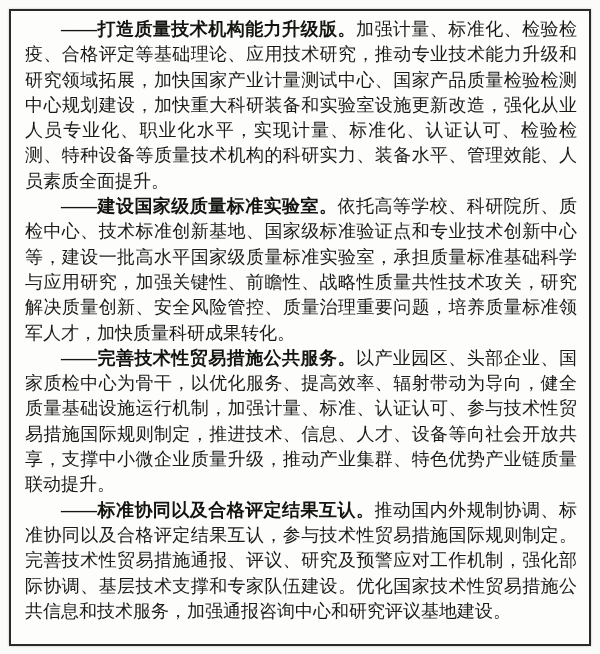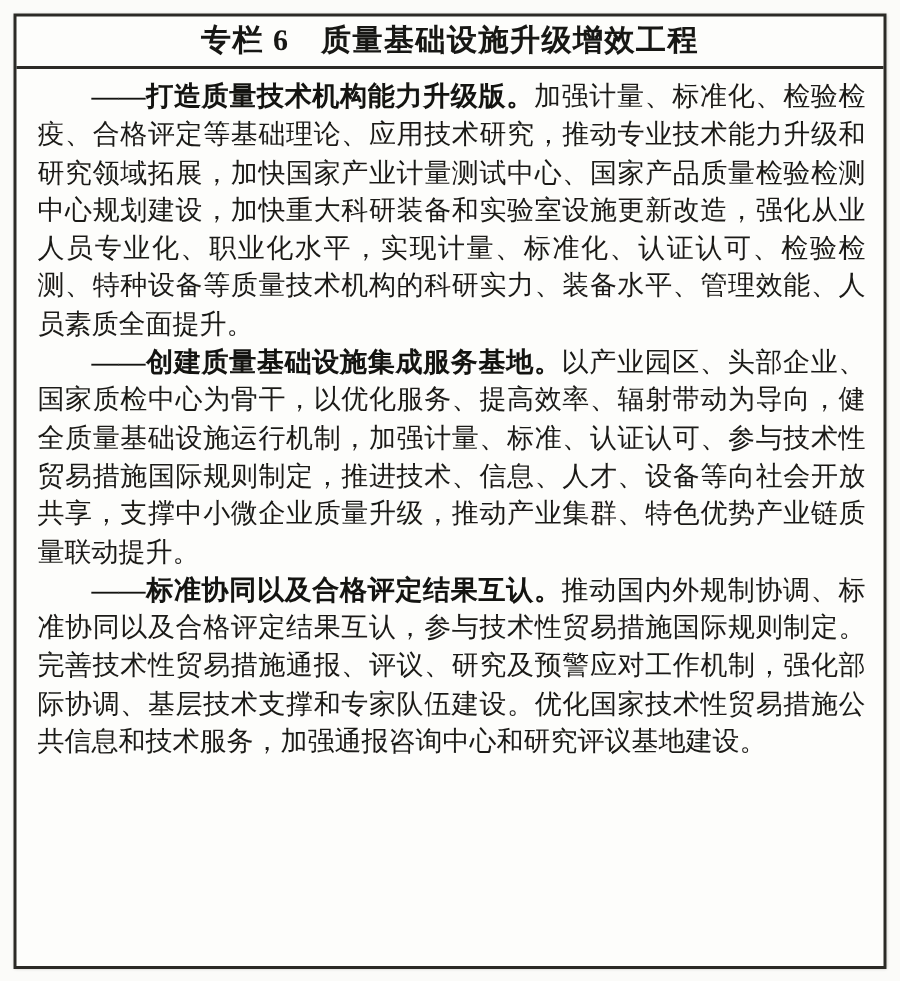--- a/index.html
+++ b/index.html
@@ -65,30 +65,30 @@
   .body-text {
     font-weight: normal;
   }
 </style>
 </head>
 <body>
 
 <div class="scan-page">
   <div class="panel">
 
-    <div class="panel-header">
-      <span class="panel-title">专栏 6　质量基础设施升级增效工程</span>
-    </div>
 
     <div class="panel-body">
       <p>
         <span class="lead">——打造质量技术机构能力升级版。</span><span class="body-text">加强计量、标准化、检验检疫、合格评定等基础理论、应用技术研究，推动专业技术能力升级和研究领域拓展，加快国家产业计量测试中心、国家产品质量检验检测中心规划建设，加快重大科研装备和实验室设施更新改造，强化从业人员专业化、职业化水平，实现计量、标准化、认证认可、检验检测、特种设备等质量技术机构的科研实力、装备水平、管理效能、人员素质全面提升。</span>
       </p>
       <p>
-        <span class="lead">——创建质量基础设施集成服务基地。</span><span class="body-text">以产业园区、头部企业、国家质检中心为骨干，以优化服务、提高效率、辐射带动为导向，健全质量基础设施运行机制，加强计量、标准、认证认可、参与技术性贸易措施国际规则制定，推进技术、信息、人才、设备等向社会开放共享，支撑中小微企业质量升级，推动产业集群、特色优势产业链质量联动提升。</span>
+        <span class="lead">——建设国家级质量标准实验室。</span><span class="body-text">依托高等学校、科研院所、质检中心、技术标准创新基地、国家级标准验证点和专业技术创新中心等，建设一批高水平国家级质量标准实验室，承担质量标准基础科学与应用研究，加强关键性、前瞻性、战略性质量共性技术攻关，研究解决质量创新、安全风险管控、质量治理重要问题，培养质量标准领军人才，加快质量科研成果转化。</span>
+      </p>
+      <p>
+        <span class="lead">——完善技术性贸易措施公共服务。</span><span class="body-text">以产业园区、头部企业、国家质检中心为骨干，以优化服务、提高效率、辐射带动为导向，健全质量基础设施运行机制，加强计量、标准、认证认可、参与技术性贸易措施国际规则制定，推进技术、信息、人才、设备等向社会开放共享，支撑中小微企业质量升级，推动产业集群、特色优势产业链质量联动提升。</span>
       </p>
       <p>
         <span class="lead">——标准协同以及合格评定结果互认。</span><span class="body-text">推动国内外规制协调、标准协同以及合格评定结果互认，参与技术性贸易措施国际规则制定。完善技术性贸易措施通报、评议、研究及预警应对工作机制，强化部际协调、基层技术支撑和专家队伍建设。优化国家技术性贸易措施公共信息和技术服务，加强通报咨询中心和研究评议基地建设。</span>
       </p>
     </div>
 
   </div>
 </div>
 
 </body></html>

